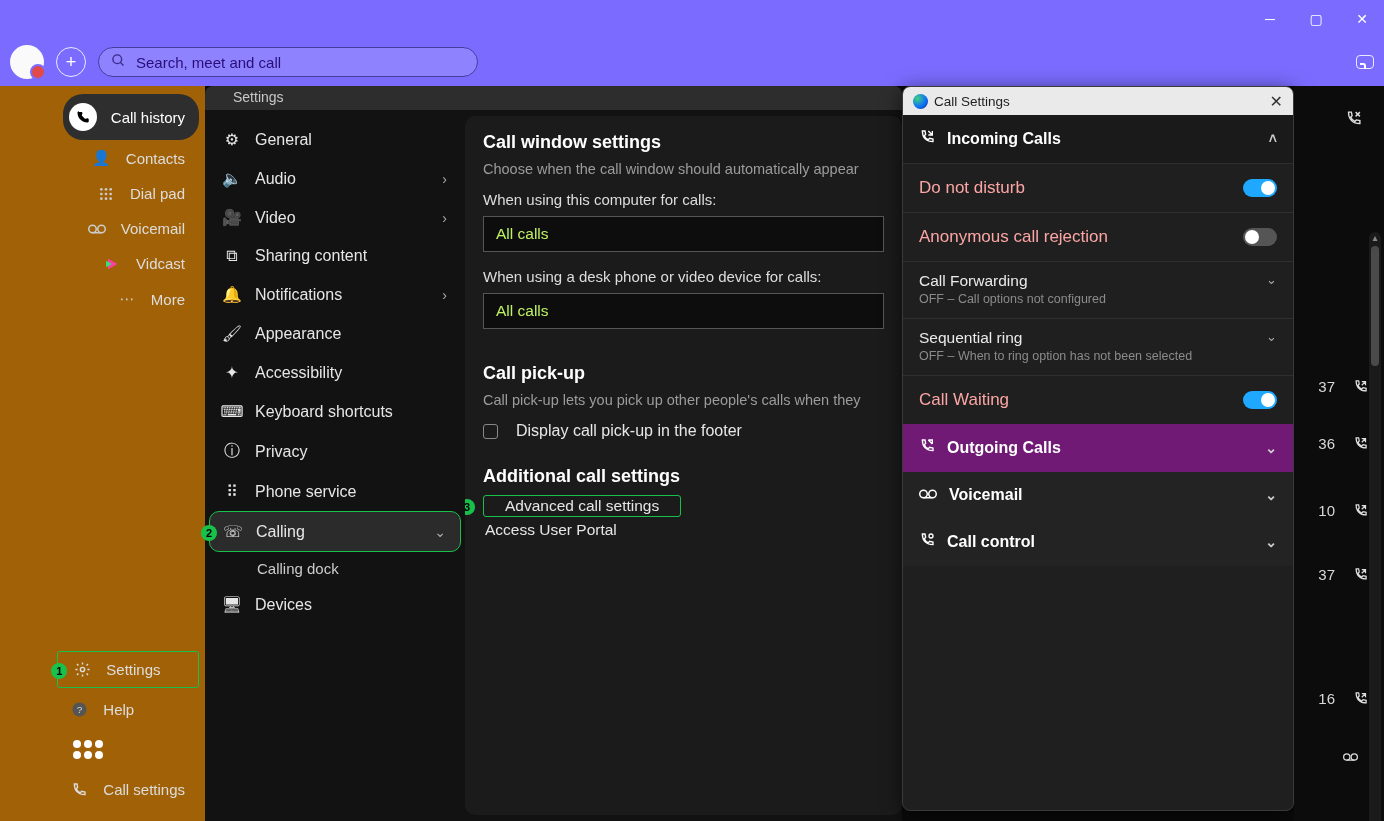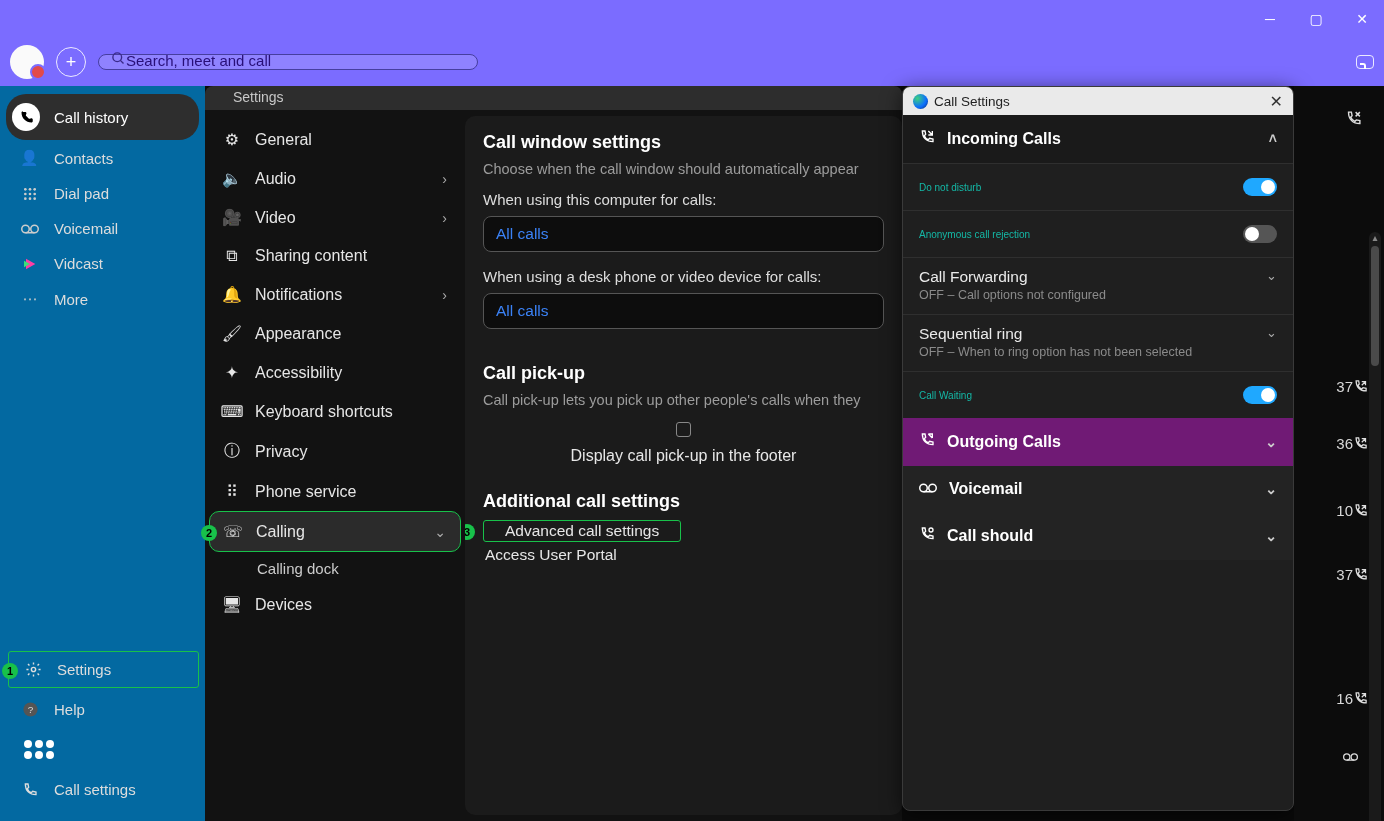--- a/index.html
+++ b/index.html
@@ -4,70 +4,70 @@
 <style>
   * { box-sizing: border-box; }
   html, body { margin:0; padding:0; width:1384px; height:821px; font-family: "Segoe UI", Arial, sans-serif; background:#000; color:#fff; overflow:hidden; }
   .titlebar { background:#7b6cff; height:86px; position:relative; }
   .winctrls { position:absolute; top:8px; right:8px; display:flex; gap:18px; }
   .winbtn { width:28px; height:22px; display:flex; align-items:center; justify-content:center; color:#fff; font-size:14px; }
   .tb-row { position:absolute; top:44px; left:10px; right:10px; height:36px; display:flex; align-items:center; gap:12px; }
   .avatar { width:34px; height:34px; border-radius:50%; background:#fafafa; position:relative; }
   .avatar::after { content:""; position:absolute; bottom:-1px; right:-2px; width:12px; height:12px; border-radius:50%; background:#e24a4a; border:2px solid #7b6cff; }
   .plusbtn { width:30px; height:30px; border:1.5px solid rgba(255,255,255,0.85); border-radius:50%; display:flex; align-items:center; justify-content:center; color:#fff; font-size:18px; }
-  .searchbar { width:380px; height:16px; border:1.5px solid #463e9f; background:#8f82ff; border-radius:16px; display:flex; align-items:flex-end; padding:0 12px; color:#280f78; font-size:15px; }
+  .searchbar { width:380px; height:30px; border:1.5px solid #463e9f; background:#8f82ff; border-radius:16px; display:flex; align-items:center; padding:0 12px; color:#280f78; font-size:15px; gap:10px; }
   .castbtn { margin-left:auto; color:#fff; font-size:14px; border:1.5px solid rgba(255,255,255,0.85); border-radius:4px; width:18px; height:14px; position:relative; }
   .castbtn::after { content:""; position:absolute; left:3px; bottom:-1px; width:4px; height:4px; border-top:2px solid #fff; border-right:2px solid #fff; border-radius:0 3px 0 0; transform:rotate(0); }
   .body { position:absolute; top:86px; left:0; right:0; bottom:0; display:flex; }
-  .leftnav { width:205px; background:#0369a1; padding:8px 6px; display:flex; flex-direction:column; }
+  .leftnav { width:205px; background:#a16207; padding:8px 6px; display:flex; flex-direction:column;align-items:flex-end; }
   .nav-item { display:flex; align-items:center; gap:14px; padding:9px 14px; border-radius:20px; color:#ddd; font-size:15px; }
   .nav-item.pill { background:#2e2e2e; color:#fff; }
   .nav-pill-icon { width:28px; height:28px; border-radius:50%; background:#fff; color:#000; display:flex; align-items:center; justify-content:center; font-size:15px; margin-left:-8px; }
   .nav-icon { width:20px; display:flex; justify-content:center; font-size:15px; color:#ccc; }
   .leftnav-spacer { flex:1; }
   .nav-bottom { display:flex; flex-direction:column; gap:4px; padding-bottom:6px; }
   .badge-hl { border:1.5px solid #18c14a; border-radius:3px; }
   .num-circle { display:inline-flex; align-items:center; justify-content:center; width:16px; height:16px; border-radius:50%; background:#18c14a; color:#000; font-size:11px; font-weight:bold; position:absolute; margin-left:-10px; margin-top:10px; z-index:2; }
   .content { flex:1; position:relative; background:#0a0a0a; }
   .settings-tab { position:absolute; top:0; left:0; height:24px; background:#2d2d2d; border-top-right-radius:8px; border-top-left-radius:8px; width:697px; padding:3px 28px; color:#c8c8c8; font-size:14px; }
   .settings-pane { position:absolute; top:24px; left:0; width:697px; bottom:0; background:#121212; display:flex; }
   .settings-cats { width:260px; padding:10px 4px; display:flex; flex-direction:column; gap:0; }
   .cat-item { display:flex; align-items:center; gap:14px; padding:10px 14px; color:#e6e6e6; font-size:16px; border-radius:10px; position:relative; }
   .cat-item .chev { margin-left:auto; color:#aaa; font-size:14px; }
   .cat-item.sel { background:#2b2b2b; }
   .cat-sub { padding:8px 14px 8px 48px; color:#ccc; font-size:15px; }
   .settings-detail { flex:1; padding:16px 18px; background:#1b1b1b; border-radius:10px; margin:6px 0 6px 0; overflow:hidden; }
   .sd-h { font-size:18px; font-weight:600; color:#fff; margin-bottom:8px; }
   .sd-p { font-size:14.5px; color:#9c9c9c; margin-bottom:14px; }
   .sd-label { font-size:15px; color:#ddd; margin-bottom:6px; }
-  .sd-select { background:#0d0d0d; border:1px solid #555; border-radius:8px; padding:8px 12px; color:#3b82f6; font-size:15.5px; margin-bottom:16px;margin-top:8px; }
-  .sd-check { display:flex; align-items:center; gap:10px; color:#e7e7e7; font-size:16px; margin-top:4px;flex-direction:column; }
+  .sd-select { background:#0d0d0d; border:1px solid #555; border-radius:0; padding:8px 12px; color:#bef264; font-size:15.5px; margin-bottom:16px;margin-top:8px; }
+  .sd-check { display:flex; align-items:center; gap:18px; color:#e7e7e7; font-size:16px; margin-top:4px; }
   .chkbox { width:15px; height:15px; border:1.5px solid #888; border-radius:3px; }
   .link-row { color:#e6e6e6; font-size:15.5px; padding:4px 2px; }
   .num3-wrap { position:relative; }
   .popup { position:absolute; top:0; left:697px; width:392px; bottom:10px; background:#1f1f1f; border:1px solid #3a3a3a; border-radius:8px; box-shadow:0 4px 20px rgba(0,0,0,0.6); overflow:hidden; display:flex; flex-direction:column; }
   .popup-hdr { background:#eaeaea; color:#222; height:28px; display:flex; align-items:center; padding:0 10px; font-size:13.5px; gap:6px; }
   .popup-hdr .close { margin-left:auto; font-size:16px; color:#333; cursor:pointer; }
   .wx-logo { width:15px; height:15px; border-radius:50%; background:radial-gradient(circle at 30% 30%, #3dd17f, #0a6cff 60%, #10274a); }
   .pop-sec-hdr { display:flex; align-items:center; gap:12px; padding:14px 16px; font-size:16px; font-weight:600; color:#fff; background:#1a1a1a; }
   .pop-sec-hdr .chev { margin-left:auto; color:#ccc; font-size:14px; }
-  .pop-row { display:flex; align-items:center; padding:14px 16px; font-size:10px; color:#14b8a6; border-top:1px solid #2f2f2f; }
+  .pop-row { display:flex; align-items:center; padding:14px 16px; font-size:17px; color:#fca5a5; border-top:1px solid #2f2f2f; }
   .pop-row-sub { display:flex; flex-direction:column; gap:2px; padding:10px 16px 12px; border-top:1px solid #2f2f2f; }
   .pop-row-sub .t { font-size:15.5px; color:#eaeaea; display:flex; }
   .pop-row-sub .t .chev { margin-left:auto; color:#aaa; font-size:13px; }
   .pop-row-sub .s { font-size:12.5px; color:#8b8b8b; }
   .toggle { width:34px; height:18px; border-radius:10px; position:relative; margin-left:auto; }
   .toggle::after { content:""; position:absolute; top:2px; width:14px; height:14px; border-radius:50%; background:#fff; }
   .toggle.on { background:#1fa8ff; }
   .toggle.on::after { right:2px; }
   .toggle.off { background:#555; }
   .toggle.off::after { left:2px; }
   .rightstrip { position:absolute; top:0; right:0; bottom:0; width:90px; background:#0c0c0c; }
   .rightstrip .topicon { position:absolute; top:24px; right:22px; color:#d7d7d7; font-size:16px; }
-  .rs-item { position:absolute; right:16px; display:flex; align-items:center; gap:0; color:#d8d8d8; font-size:15px; }
+  .rs-item { position:absolute; right:16px; display:flex; align-items:center; gap:18px; color:#d8d8d8; font-size:15px; }
   .rs-item svg { width:15px; height:15px; }
   .scrollbar { position:absolute; top:146px; right:3px; width:12px; height:620px; background:#1a1a1a; border-radius:8px; }
   .scroll-thumb { position:absolute; top:14px; left:2px; width:8px; height:120px; background:#4a4a4a; border-radius:6px; }
   .scroll-arrow { position:absolute; left:0; width:12px; height:12px; color:#888; font-size:10px; text-align:center; }
   .icon { display:inline-flex; width:18px; justify-content:center; }
   .dots6 { display:grid; grid-template-columns:repeat(3,8px); gap:3px; }
   .dots6 span { width:8px; height:8px; border-radius:50%; background:#fff; }
 </style>
 </head>
 <body>
@@ -342,21 +342,21 @@
               <line x1="6" y1="13" x2="18" y2="13"></line>
             </svg></span>
         <span>Voicemail</span>
         <span class="chev">⌄</span>
       </div>
       <div class="pop-sec-hdr" style="background:#232323;">
         <span><svg width="16" height="16" viewBox="0 0 24 24" fill="none" stroke="#fff" stroke-width="2">
               <path d="M5 3c0 10 6 16 16 16v-4l-5-1-2 2c-3-1-5-3-6-6l2-2-1-5H5z"></path>
               <circle cx="18" cy="6" r="3"></circle>
             </svg></span>
-        <span>Call should</span>
+        <span>Call control</span>
         <span class="chev">⌄</span>
       </div>
     </div>
 
     <div class="rightstrip">
       <div class="topicon">
         <svg width="17" height="17" viewBox="0 0 24 24" fill="none" stroke="#ddd" stroke-width="2">
             <path d="M5 3c0 10 6 16 16 16v-4l-5-1-2 2c-3-1-5-3-6-6l2-2-1-5H5z"></path>
             <line x1="15" y1="3" x2="21" y2="9"></line>
             <line x1="21" y1="3" x2="15" y2="9"></line>

